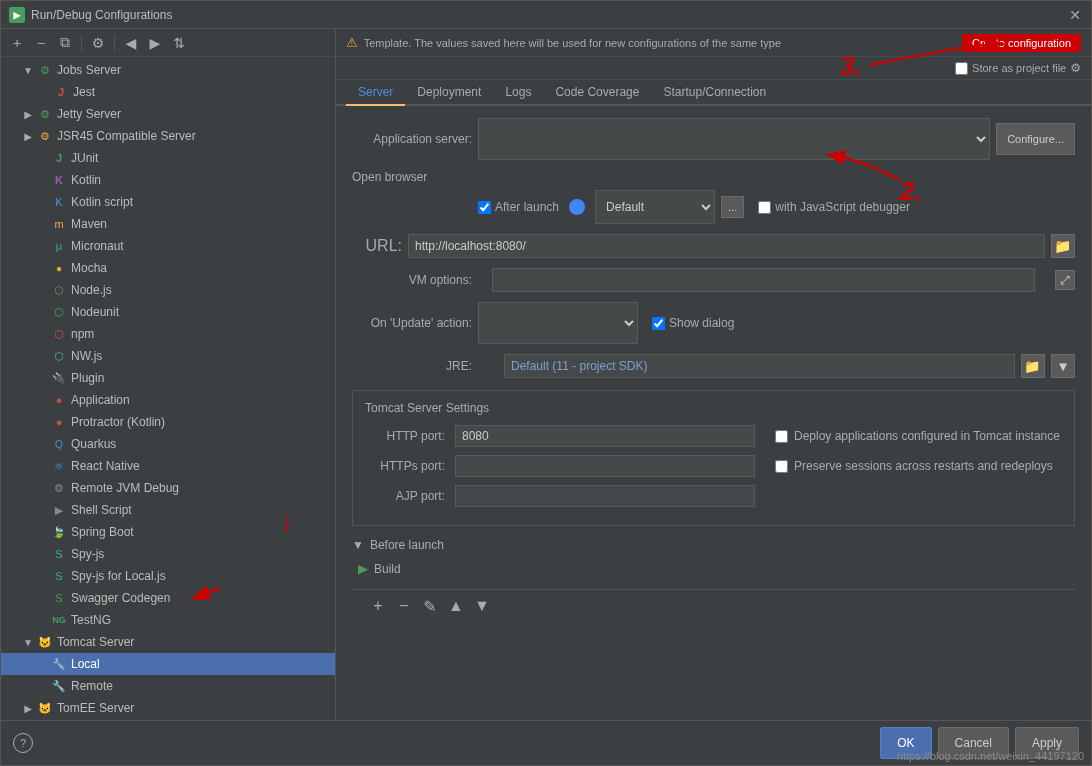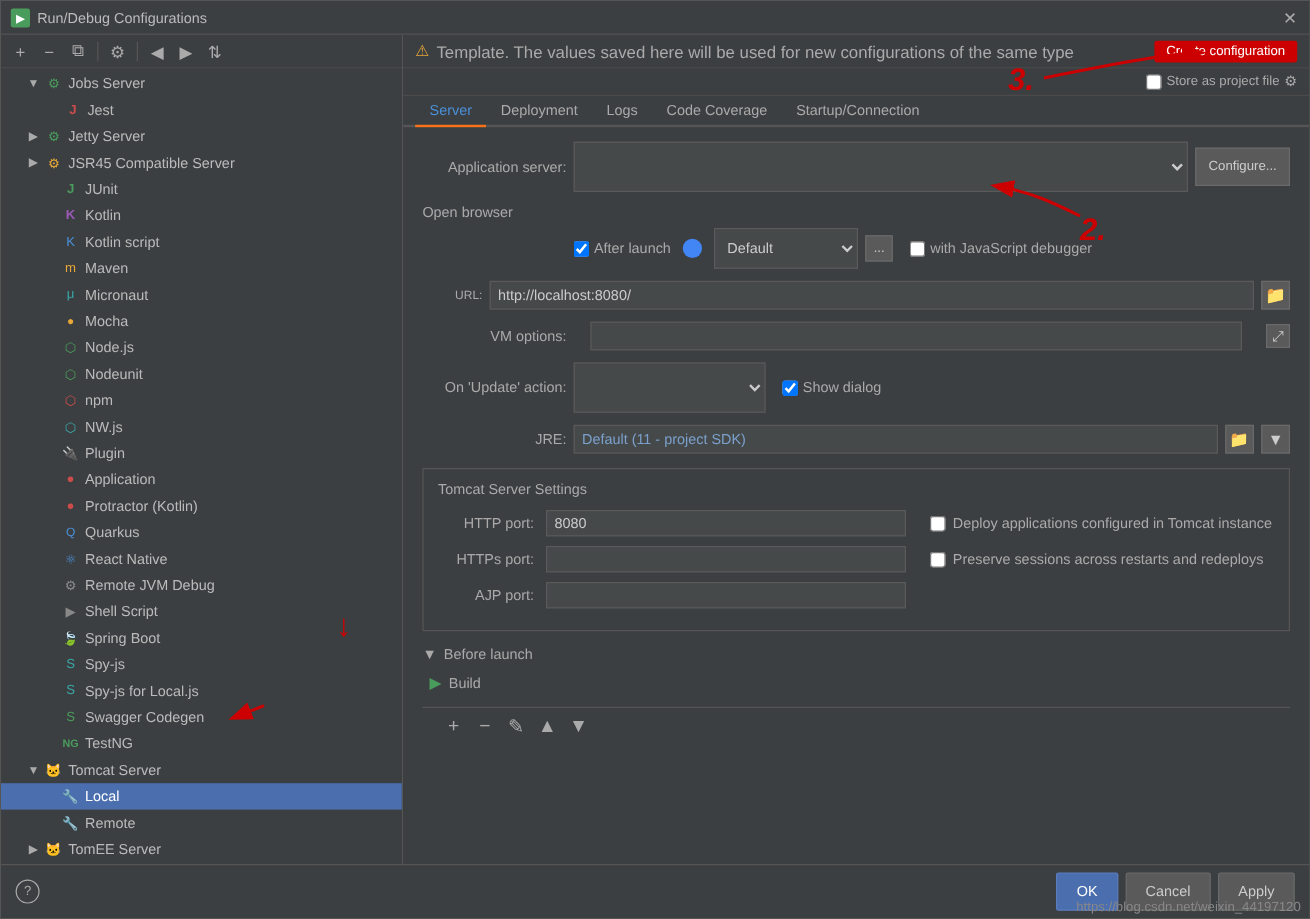--- a/index.html
+++ b/index.html
@@ -152,21 +152,21 @@
 
     .warning-bar {
       display: flex;
       align-items: center;
       padding: 4px 10px;
       background: #3c3f41;
       border-bottom: 1px solid #4a4a4a;
       height: 28px;
     }
     .warning-icon { color: #e8a838; margin-right: 6px; font-size: 13px; }
-    .warning-text { flex: 1; font-size: 14px; color: #aaa; }
+    .warning-text { flex: 1; font-size: 11px; color: #aaa; }
 
     .create-config-btn {
       background: #CC0000;
       color: white;
       border: none;
       padding: 3px 10px;
       font-size: 11px;
       cursor: pointer;
       border-radius: 2px;
     }
@@ -193,21 +193,21 @@
     .tab {
       padding: 5px 12px;
       font-size: 12px;
       color: #aaa;
       cursor: pointer;
       border-bottom: 2px solid transparent;
       margin-bottom: -2px;
     }
     .tab.active {
       color: #4a90d9;
-      border-bottom: 2px solid #f97316;
+      border-bottom: 2px solid #fdba74;
     }
 
     .form-area {
       flex: 1;
       overflow-y: auto;
       padding: 12px 16px;
     }
     .form-area::-webkit-scrollbar { width: 6px; }
     .form-area::-webkit-scrollbar-track { background: #3c3f41; }
     .form-area::-webkit-scrollbar-thumb { background: #5a5a5a; }
@@ -297,21 +297,21 @@
     }
 
     .url-row {
       display: flex;
       align-items: center;
       margin-bottom: 10px;
       gap: 6px;
     }
     .url-label {
       width: 50px;
-      font-size: 10px;
+      font-size: 16px;
       color: #aaa;
       text-align: right;
     }
     .url-input {
       flex: 1;
       background: #45494a;
       border: 1px solid #5a5a5a;
       color: #ccc;
       padding: 2px 6px;
       font-size: 12px;
@@ -357,20 +357,21 @@
       gap: 6px;
     }
     .jre-input {
       flex: 1;
       background: #45494a;
       border: 1px solid #5a5a5a;
       color: #7ba0cc;
       padding: 2px 6px;
       font-size: 12px;
       height: 24px;
+      margin-left: 26px;
     }
     .icon-btn {
       width: 24px; height: 24px;
       background: #5a5a5a;
       border: 1px solid #6a6a6a;
       color: #ccc;
       cursor: pointer;
       display: flex; align-items: center; justify-content: center;
     }
 

